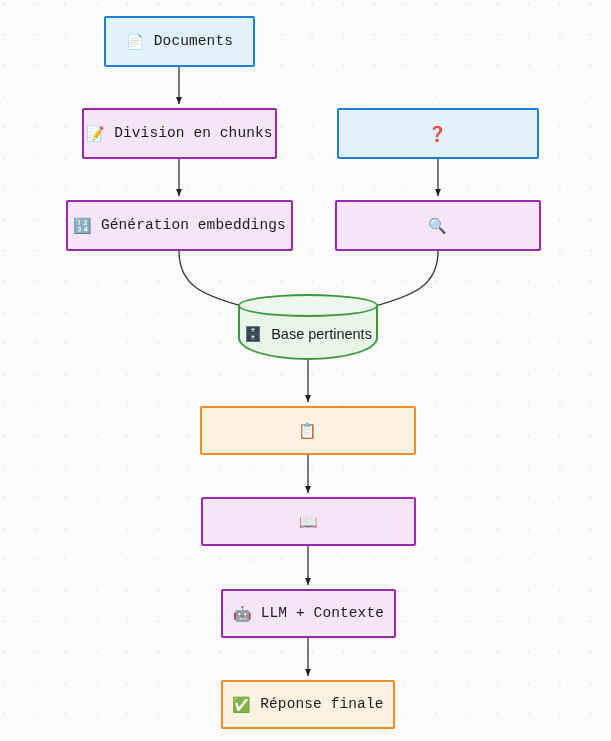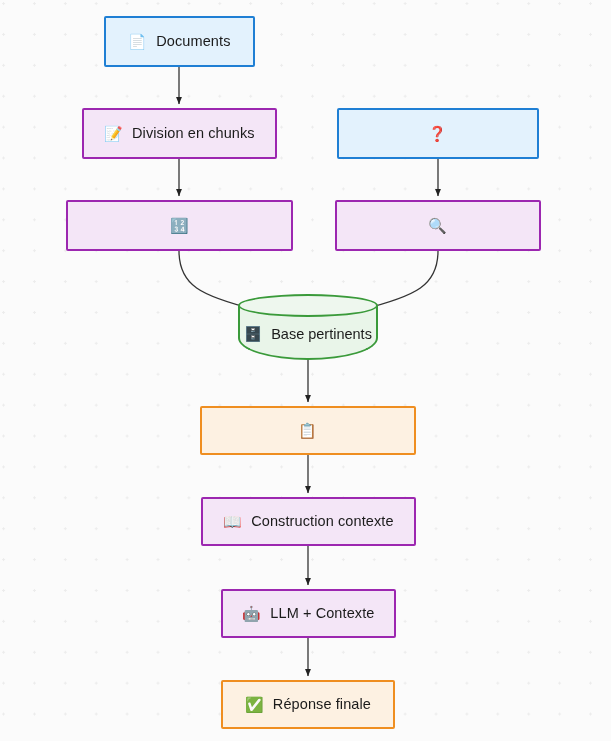--- a/index.html
+++ b/index.html
@@ -44,20 +44,21 @@
     white-space: nowrap;
     border-radius: 2px;
   }
   .node .node-icon {
     font-size: 15px;
     line-height: 1;
     display: inline-block;
   }
   .node .node-label {
     line-height: 1;
+    font-family: Liberation Mono, monospace;
   }
   .node.blue {
     background: #e3f2fd;
     border: 2px solid #1f7fd4;
   }
   .node.purple {
     background: #f4e6f7;
     border: 2px solid #9c27b0;
   }
   .node.orange {
@@ -144,20 +145,21 @@
     <span class="node-label">Documents</span>
   </div>
 
   <div class="node purple" style="left:82px; top:108px; width:195px; height:51px;">
     <span class="node-icon">📝</span>
     <span class="node-label">Division en chunks</span>
   </div>
 
   <div class="node purple" style="left:66px; top:200px; width:227px; height:51px;">
     <span class="node-icon">🔢</span>
+    <span class="node-label">Génération embeddings</span>
   </div>
 
   <div class="node blue" style="left:337px; top:108px; width:202px; height:51px;">
     <span class="node-icon">❓</span>
   </div>
 
   <div class="node purple" style="left:335px; top:200px; width:206px; height:51px;">
     <span class="node-icon">🔍</span>
   </div>
 
@@ -169,21 +171,20 @@
       <span class="node-label">Base pertinents</span>
     </div>
   </div>
 
   <div class="node orange" style="left:200px; top:406px; width:216px; height:49px;">
     <span class="node-icon">📋</span>
   </div>
 
   <div class="node purple" style="left:201px; top:497px; width:215px; height:49px;">
     <span class="node-icon">📖</span>
-    <span class="node-label">Construction contexte</span>
   </div>
 
   <div class="node purple" style="left:221px; top:589px; width:175px; height:49px;">
     <span class="node-icon">🤖</span>
     <span class="node-label">LLM + Contexte</span>
   </div>
 
   <div class="node orange" style="left:221px; top:680px; width:174px; height:49px;">
     <span class="node-icon">✅</span>
     <span class="node-label">Réponse finale</span>

